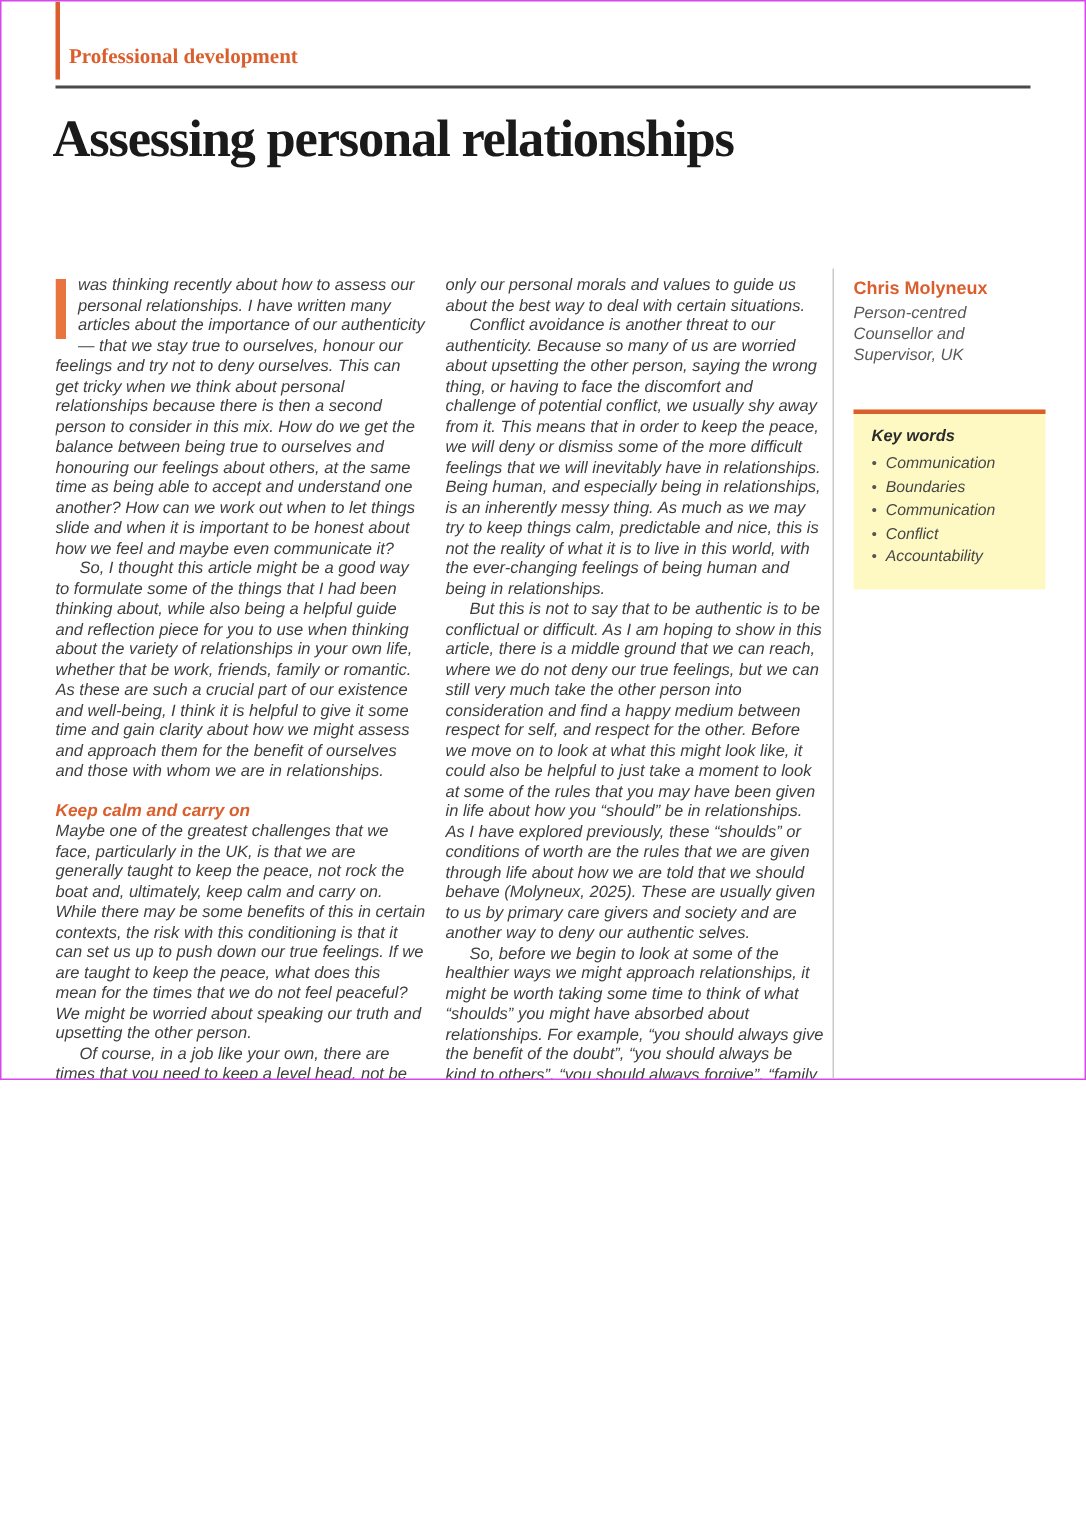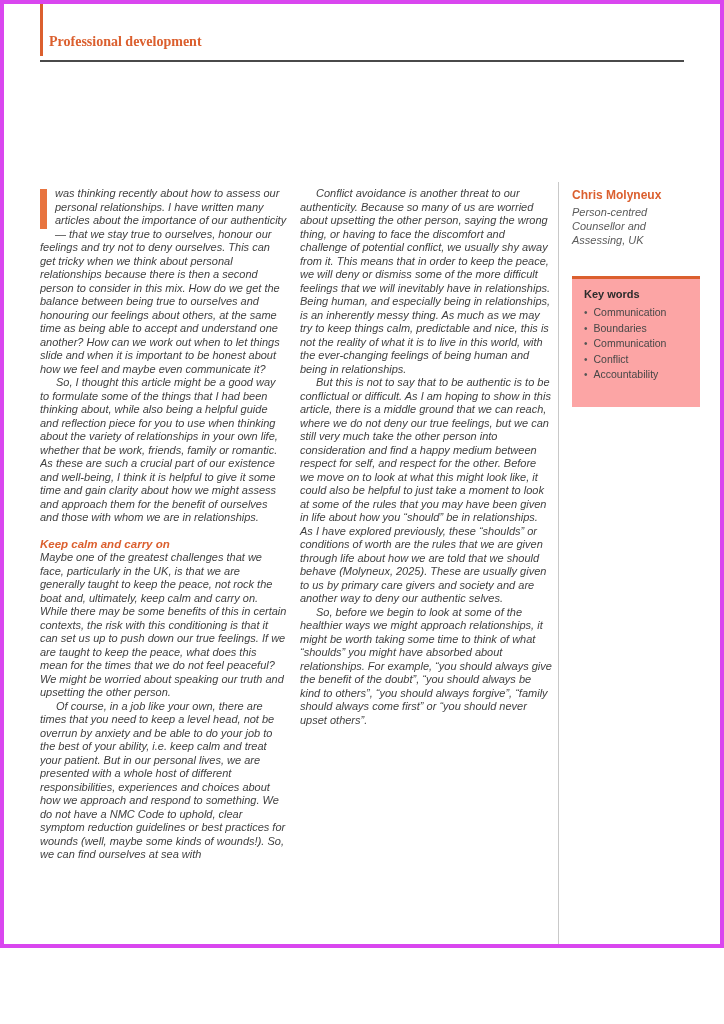--- a/index.html
+++ b/index.html
@@ -1,22 +1,22 @@
 <!DOCTYPE html>
 <html><head>
 <meta charset="utf-8">
 <style>
   * { margin: 0; padding: 0; box-sizing: border-box; }
   html, body { background: #fff; }
   .page {
     position: relative;
     width: 724px;
-    height: 948px;
+    height: 720px;
     background: #ffffff;
-    border: 4px solid #d946ef;
+    border: 1px solid #d946ef;
     overflow: hidden;
     font-family: "Liberation Sans", sans-serif;
   }
   
   .kicker-bar {
     position: absolute;
     left: 36px; top: 0;
     width: 3px; height: 52px;
     background: var(--accent, #DB5F2E);
   }
@@ -91,23 +91,24 @@
     margin-bottom: 3px;
   }
   .author-role {
     font-style: italic;
     font-size: 11px;
     line-height: 14px;
     color: #5a5a5a;
   }
   .keywords-box {
     margin-top: 29px;
-    background: #fca5a5;
+    background: #fef9c3;
     border-top: 3px solid var(--accent, #DB5F2E);
-    padding: 9px 10px 24px 12px;
+    padding: 9px 10px 13px 12px;
+    font-style: italic;
   }
   .keywords-title {
     font-weight: bold;
     font-size: 11px;
     color: #2b2b2b;
     margin-bottom: 5px;
   }
   .keywords-list { list-style: none; }
   .keywords-list li {
     font-size: 10.5px;
@@ -144,41 +145,43 @@
 </style>
 </head>
 <body>
 
 <div class="page" style="--accent: #DB5F2E; --accent-light: #E8743F; --footer-blue: #31508F; --footer-navy: #1E2F5C;">
 
   <div class="kicker-bar"></div>
   <div class="kicker">Professional development</div>
   <div class="top-rule"></div>
 
+  <h1 class="title">Assessing personal relationships</h1>
 
   <div class="columns">
     <div class="col col-1" id="col1">
         <p class=""><span class="dropbar"></span>was thinking recently about how to assess our personal relationships. I have written many articles about the importance of our authenticity — that we stay true to ourselves, honour our feelings and try not to deny ourselves. This can get tricky when we think about personal relationships because there is then a second person to consider in this mix. How do we get the balance between being true to ourselves and honouring our feelings about others, at the same time as being able to accept and understand one another? How can we work out when to let things slide and when it is important to be honest about how we feel and maybe even communicate it?</p>
         <p class="indent">So, I thought this article might be a good way to formulate some of the things that I had been thinking about, while also being a helpful guide and reflection piece for you to use when thinking about the variety of relationships in your own life, whether that be work, friends, family or romantic. As these are such a crucial part of our existence and well-being, I think it is helpful to give it some time and gain clarity about how we might assess and approach them for the benefit of ourselves and those with whom we are in relationships.</p>
         <h3 class="section-heading">Keep calm and carry on</h3>
         <p class="">Maybe one of the greatest challenges that we face, particularly in the UK, is that we are generally taught to keep the peace, not rock the boat and, ultimately, keep calm and carry on. While there may be some benefits of this in certain contexts, the risk with this conditioning is that it can set us up to push down our true feelings. If we are taught to keep the peace, what does this mean for the times that we do not feel peaceful? We might be worried about speaking our truth and upsetting the other person.</p>
         <p class="indent">Of course, in a job like your own, there are times that you need to keep a level head, not be overrun by anxiety and be able to do your job to the best of your ability, i.e. keep calm and treat your patient. But in our personal lives, we are presented with a whole host of different responsibilities, experiences and choices about how we approach and respond to something. We do not have a NMC Code to uphold, clear symptom reduction guidelines or best practices for wounds (well, maybe some kinds of wounds!). So, we can find ourselves at sea with</p>
       </div>
     <div class="col col-2" id="col2">
+        <p class="">only our personal morals and values to guide us about the best way to deal with certain situations.</p>
         <p class="indent">Conflict avoidance is another threat to our authenticity. Because so many of us are worried about upsetting the other person, saying the wrong thing, or having to face the discomfort and challenge of potential conflict, we usually shy away from it. This means that in order to keep the peace, we will deny or dismiss some of the more difficult feelings that we will inevitably have in relationships. Being human, and especially being in relationships, is an inherently messy thing. As much as we may try to keep things calm, predictable and nice, this is not the reality of what it is to live in this world, with the ever-changing feelings of being human and being in relationships.</p>
         <p class="indent">But this is not to say that to be authentic is to be conflictual or difficult. As I am hoping to show in this article, there is a middle ground that we can reach, where we do not deny our true feelings, but we can still very much take the other person into consideration and find a happy medium between respect for self, and respect for the other. Before we move on to look at what this might look like, it could also be helpful to just take a moment to look at some of the rules that you may have been given in life about how you “should” be in relationships. As I have explored previously, these “shoulds” or conditions of worth are the rules that we are given through life about how we are told that we should behave (Molyneux, 2025). These are usually given to us by primary care givers and society and are another way to deny our authentic selves.</p>
         <p class="indent">So, before we begin to look at some of the healthier ways we might approach relationships, it might be worth taking some time to think of what “shoulds” you might have absorbed about relationships. For example, “you should always give the benefit of the doubt”, “you should always be kind to others”, “you should always forgive”, “family should always come first” or “you should never upset others”.</p>
       </div>
   </div>
 
   <div class="v-sep"></div>
 
   <div class="sidebar">
     <div class="author-name">Chris Molyneux</div>
-    <div class="author-role">Person-centred Counsellor and Assessing, UK</div>
+    <div class="author-role">Person-centred Counsellor and Supervisor, UK</div>
     <div class="keywords-box">
       <div class="keywords-title">Key words</div>
       <ul class="keywords-list" id="keywords-list">
           <li>Communication</li>
           <li>Boundaries</li>
           <li>Communication</li>
           <li>Conflict</li>
           <li>Accountability</li>
         </ul>
     </div>

